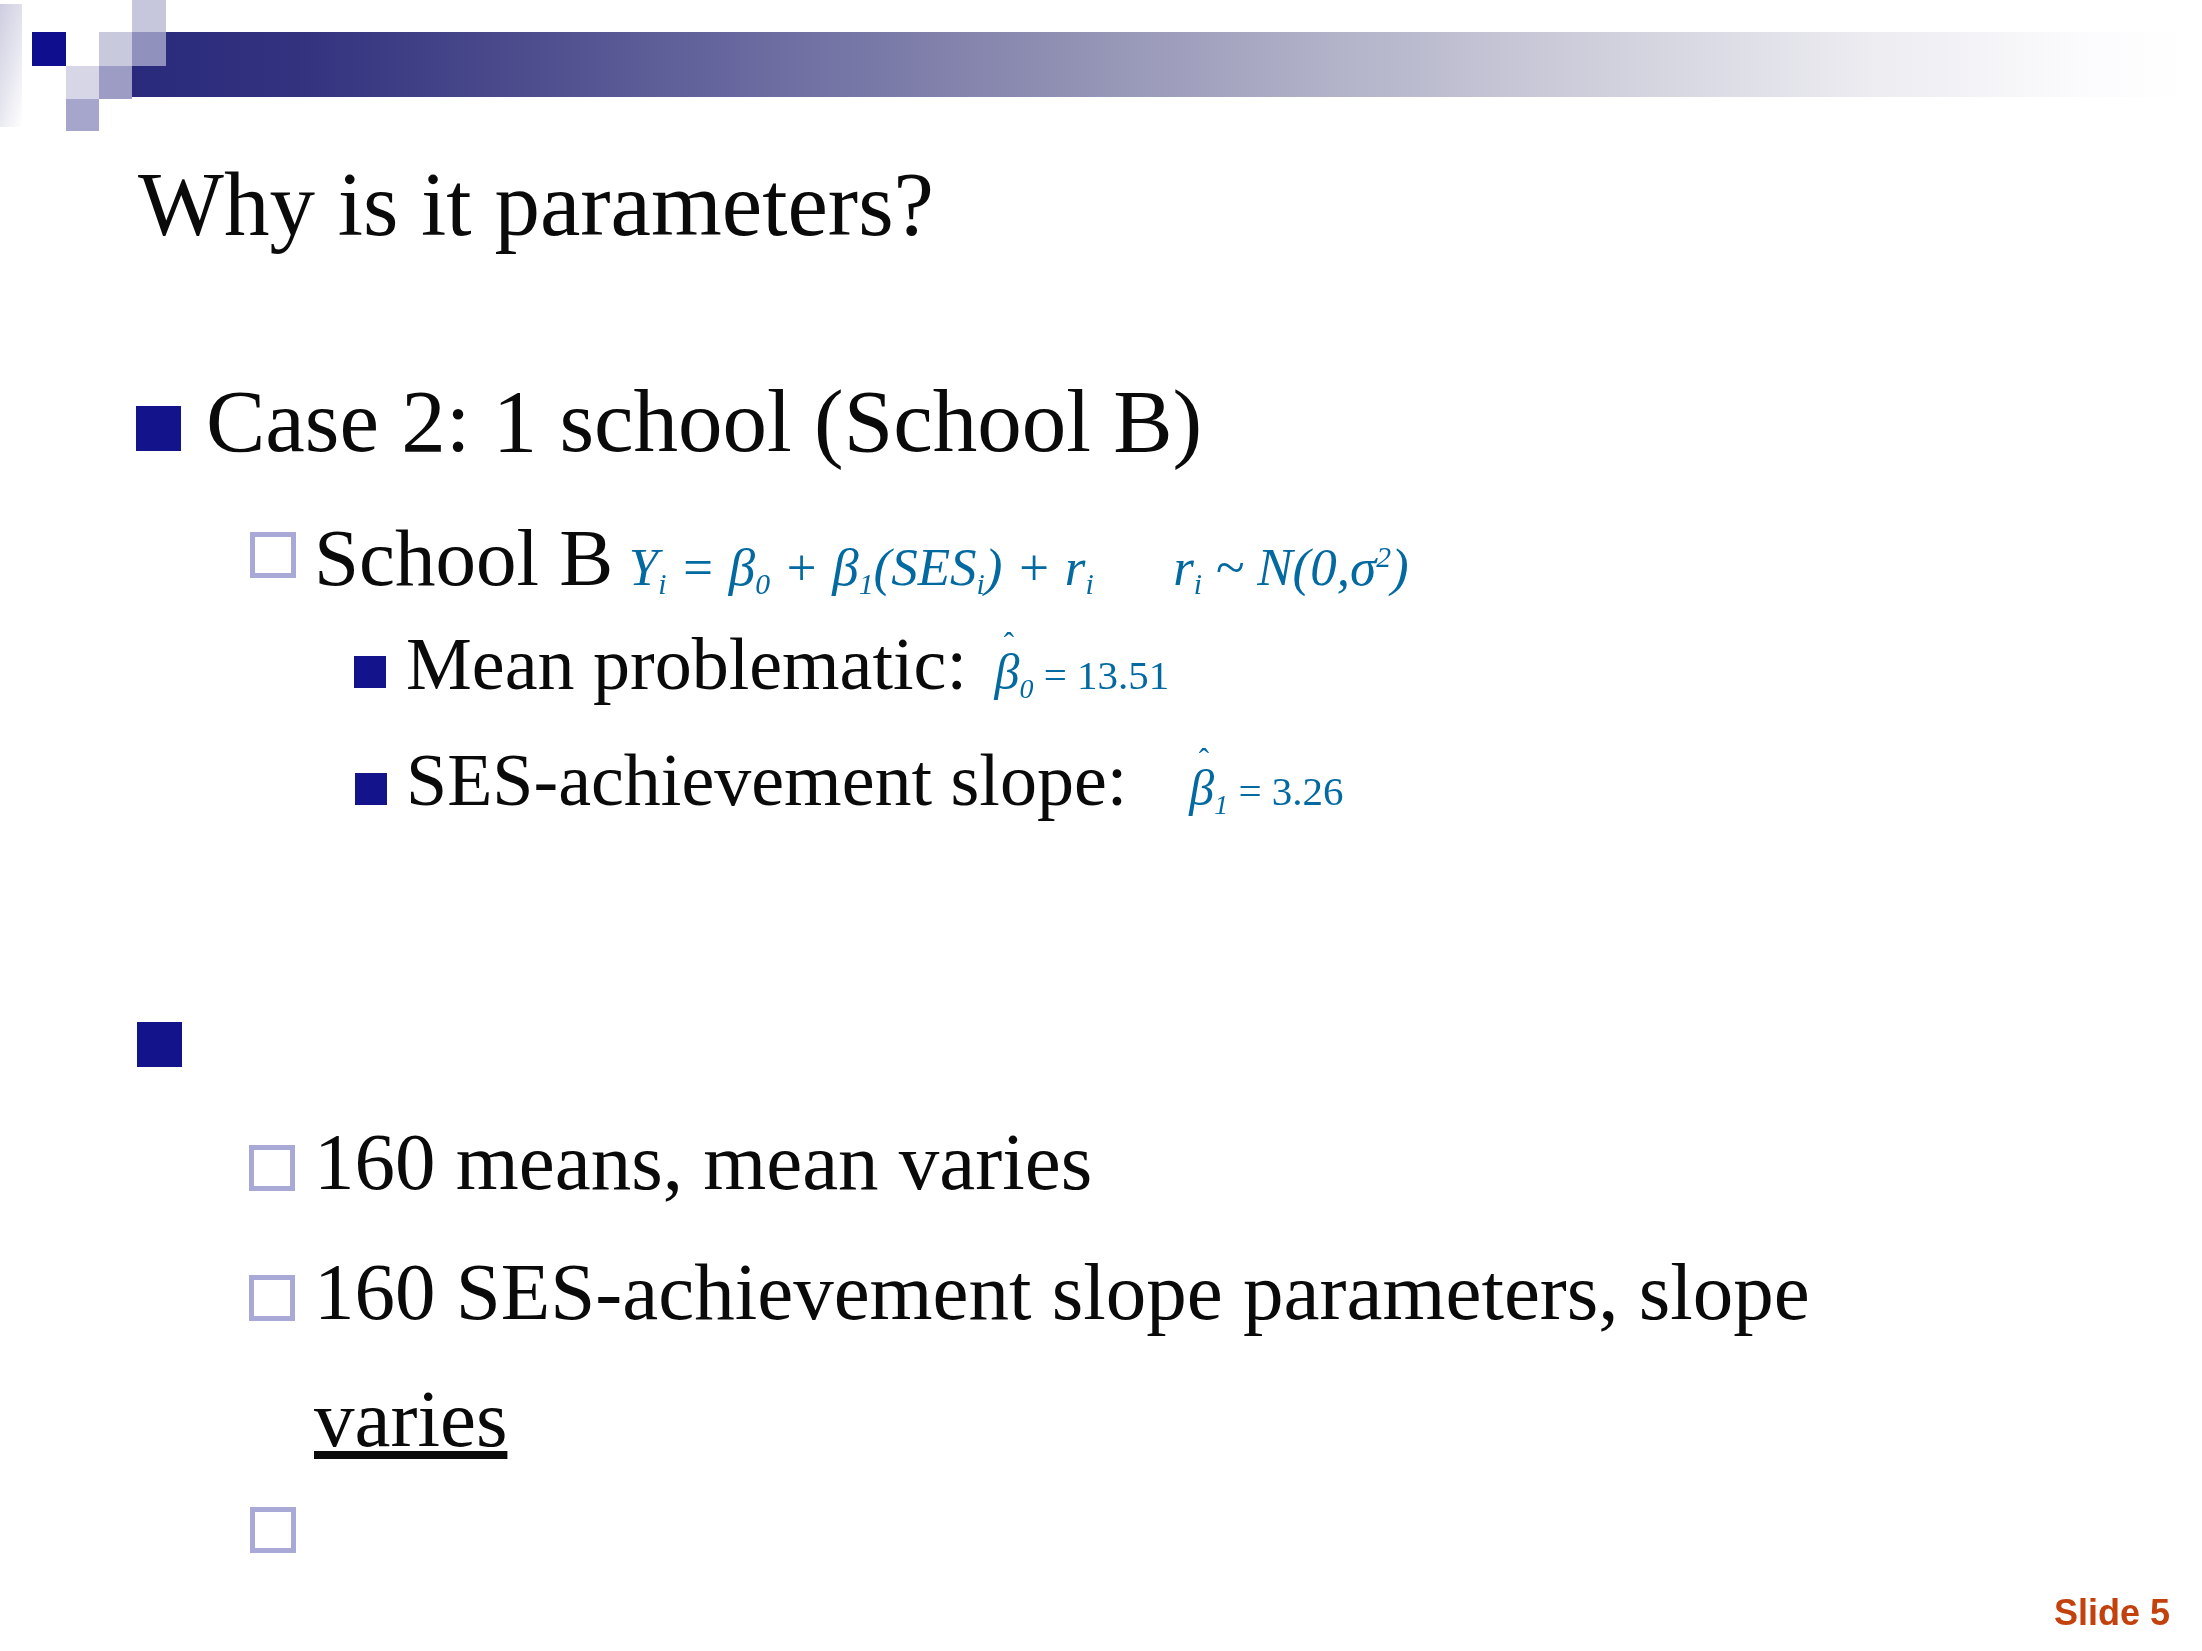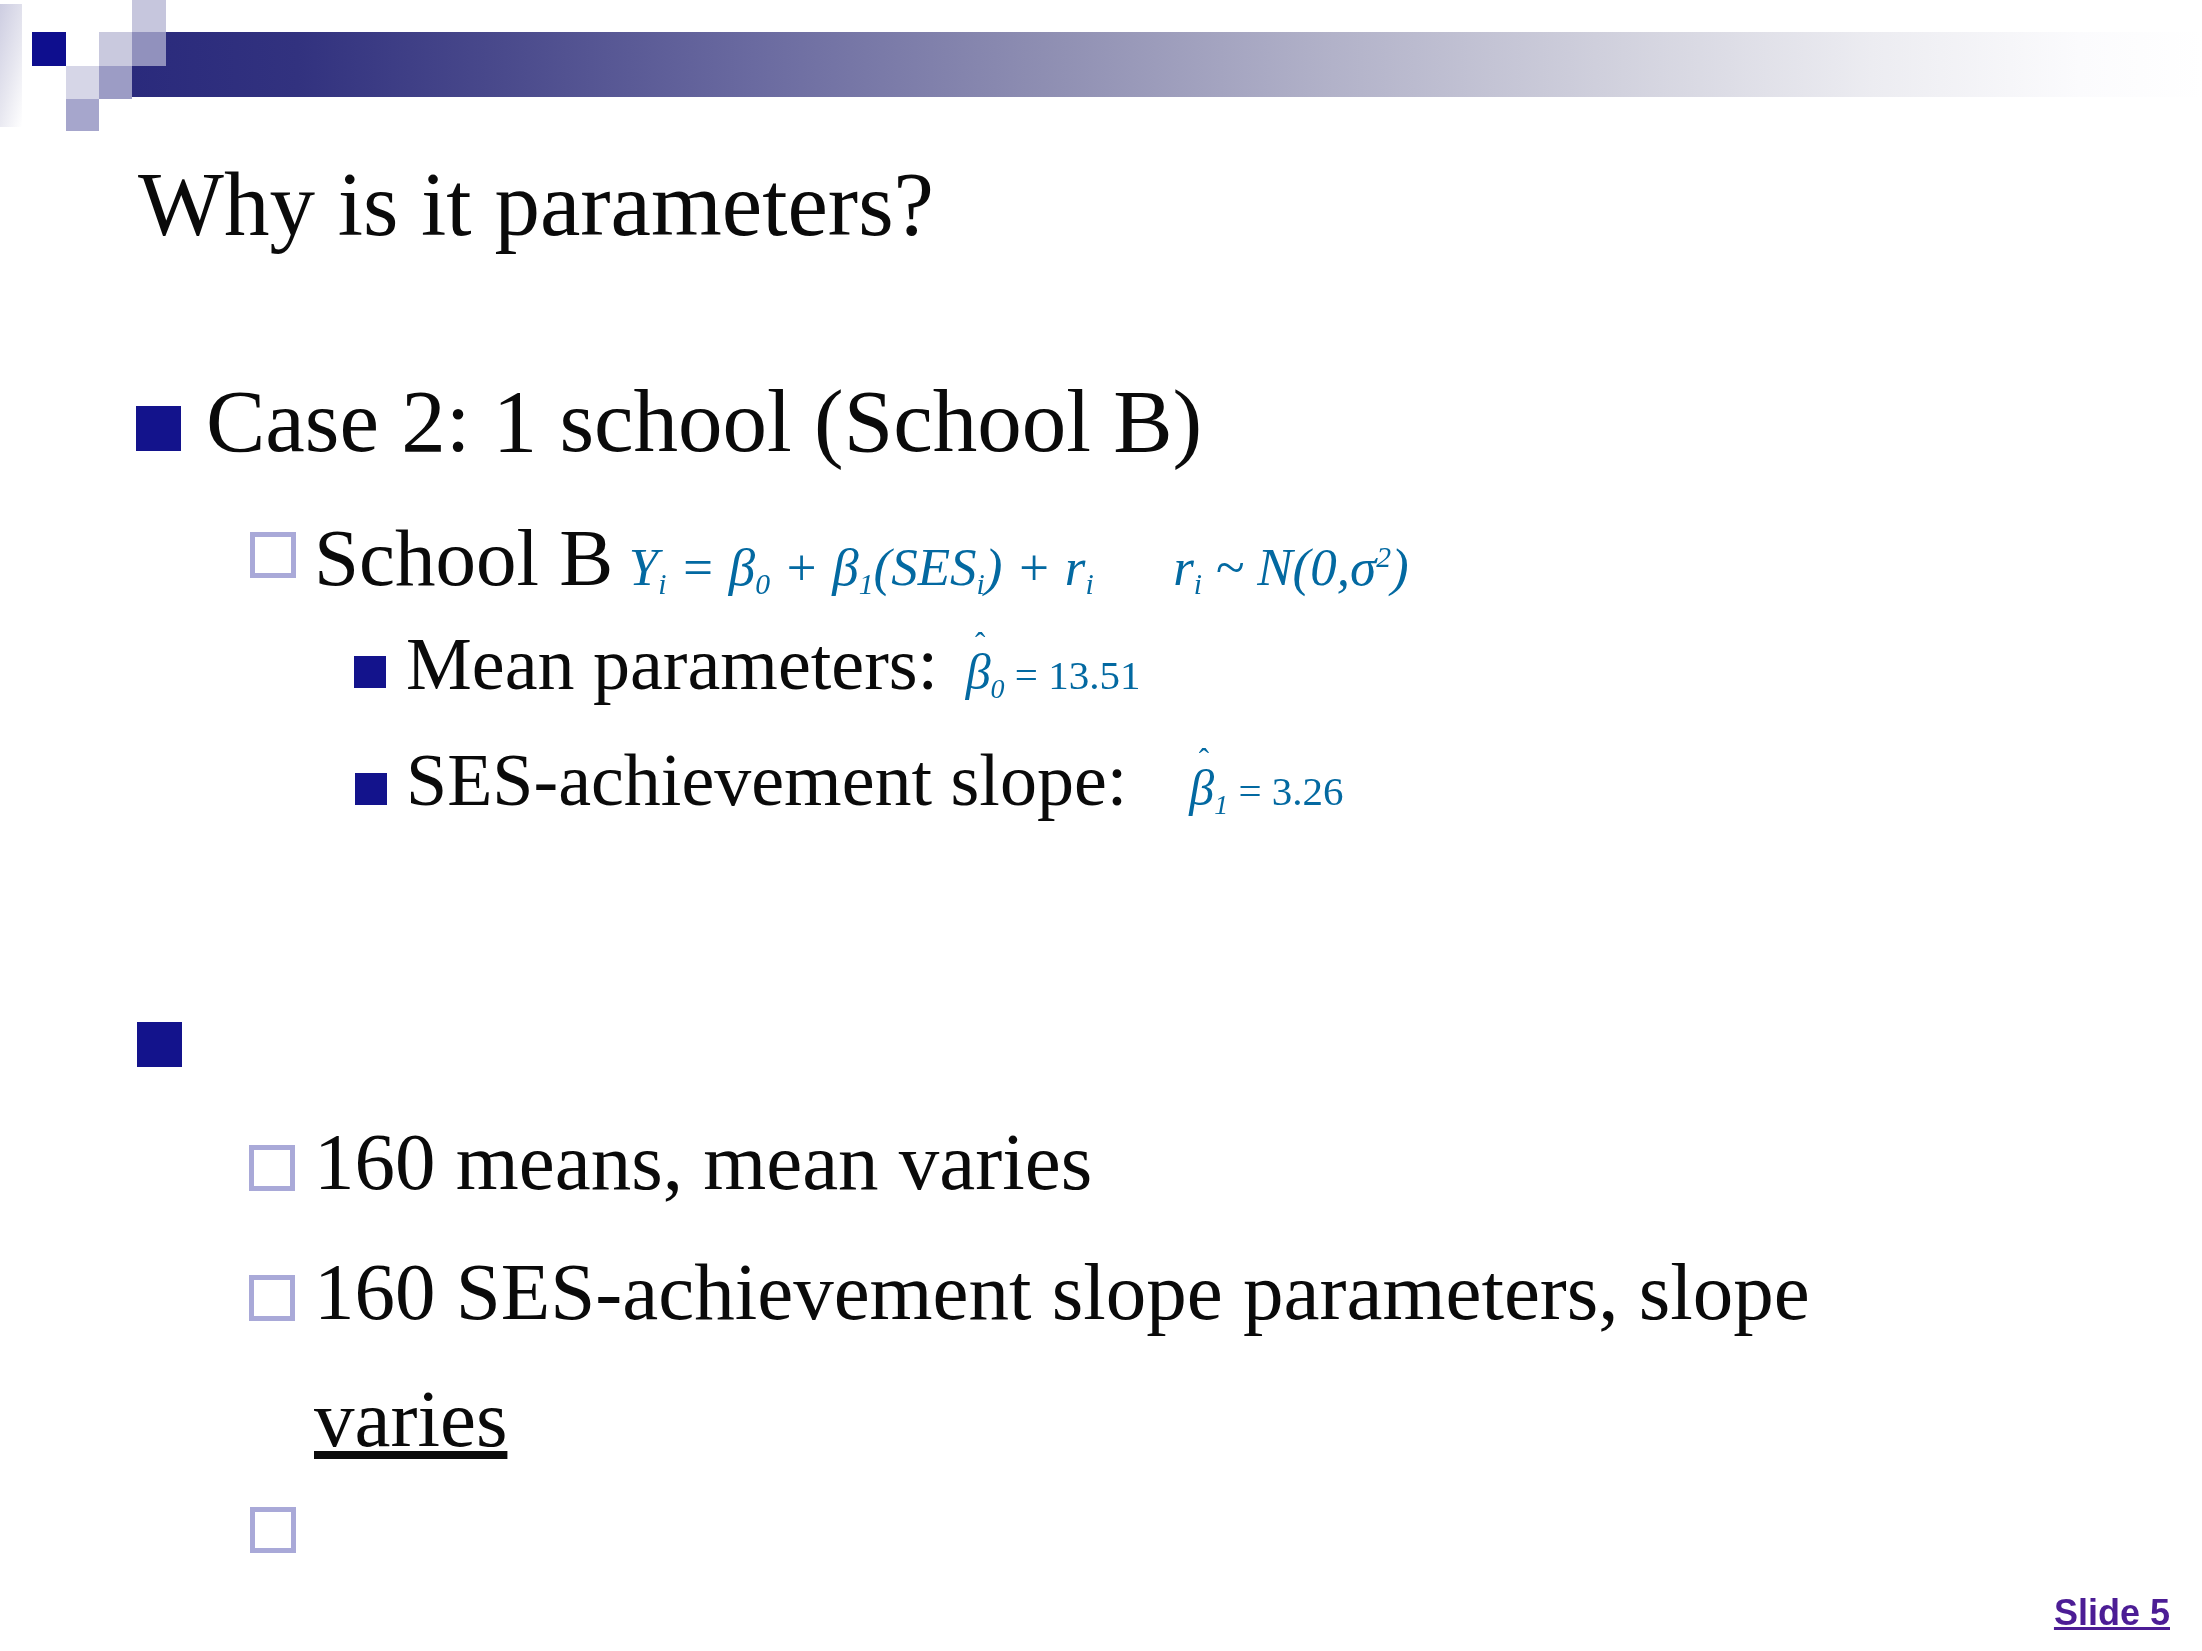--- a/index.html
+++ b/index.html
@@ -56,21 +56,21 @@
   .f .sup{font-size:0.56em; vertical-align:0.62em;}
   .f .num{font-style:normal; font-size:0.82em;}
   .f .gap{display:inline-block; width:1.5em;}
   .f .hatwrap{position:relative; display:inline-block;}
   .f .hatmark{position:absolute; left:0.30em; top:-0.50em; font-size:0.62em;
               font-style:normal; line-height:1;}
 
   .slide-number{
     position:absolute; right:33px; top:1592px;
     font-family:"Liberation Sans", sans-serif; font-weight:bold;
-    font-size:36px; color:#4c1d95;text-decoration:underline;
+    font-size:36px; color:#c2410c;
   }
 </style>
 </head>
 <body>
 
 <div class="slide">
 
   <div class="deco-bar"></div>
   <div class="deco-strip"></div>
   <div class="sq sq-navy"></div>
@@ -87,21 +87,21 @@
   <div class="abs t-l1" style="left:206px; top:370px;">Case 2: 1 school (School B)</div>
 
   <div class="hsq" style="left:250px; top:532px;"></div>
   <div class="row" style="left:314px; top:492px;margin-top:20px;">
     <span class="t-l2">School B</span>
     <span class="f f-model"><span>Y</span><span class="sub">i</span><span> = </span><span>β</span><span class="sub">0</span><span> + </span><span>β</span><span class="sub">1</span><span>(</span><span>SES</span><span class="sub">i</span><span>) + </span><span>r</span><span class="sub">i</span><span class="gap"></span><span>r</span><span class="sub">i</span><span> ~ </span><span>N</span><span>(0,</span><span>σ</span><span class="sup">2</span><span>)</span></span>
   </div>
 
   <div class="bsq small" style="left:354px; top:656px;"></div>
   <div class="row" style="left:406px; top:622px;">
-    <span class="t-l3">Mean parameters:</span>
+    <span class="t-l3">Mean problematic:</span>
     <span class="f f-est ml30"><span class="hatwrap"><span class="hatmark">ˆ</span><span>β</span></span><span class="sub">0</span><span class="num"> = 13.51</span></span>
   </div>
 
   <div class="bsq small" style="left:355px; top:773px;"></div>
   <div class="row" style="left:406px; top:738px;">
     <span class="t-l3">SES-achievement slope:</span>
     <span class="f f-est ml70"><span class="hatwrap"><span class="hatmark">ˆ</span><span>β</span></span><span class="sub">1</span><span class="num"> = 3.26</span></span>
   </div>
 
   <div class="bsq big" style="left:137px; top:1022px;"></div>

